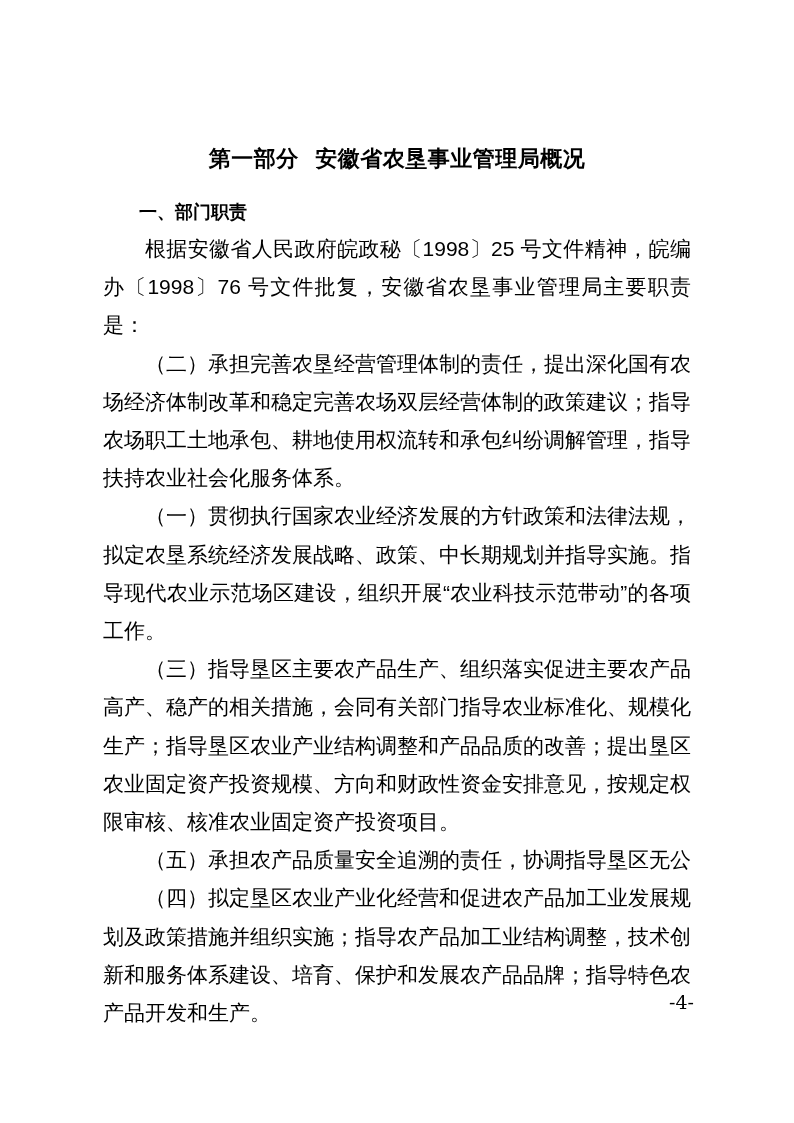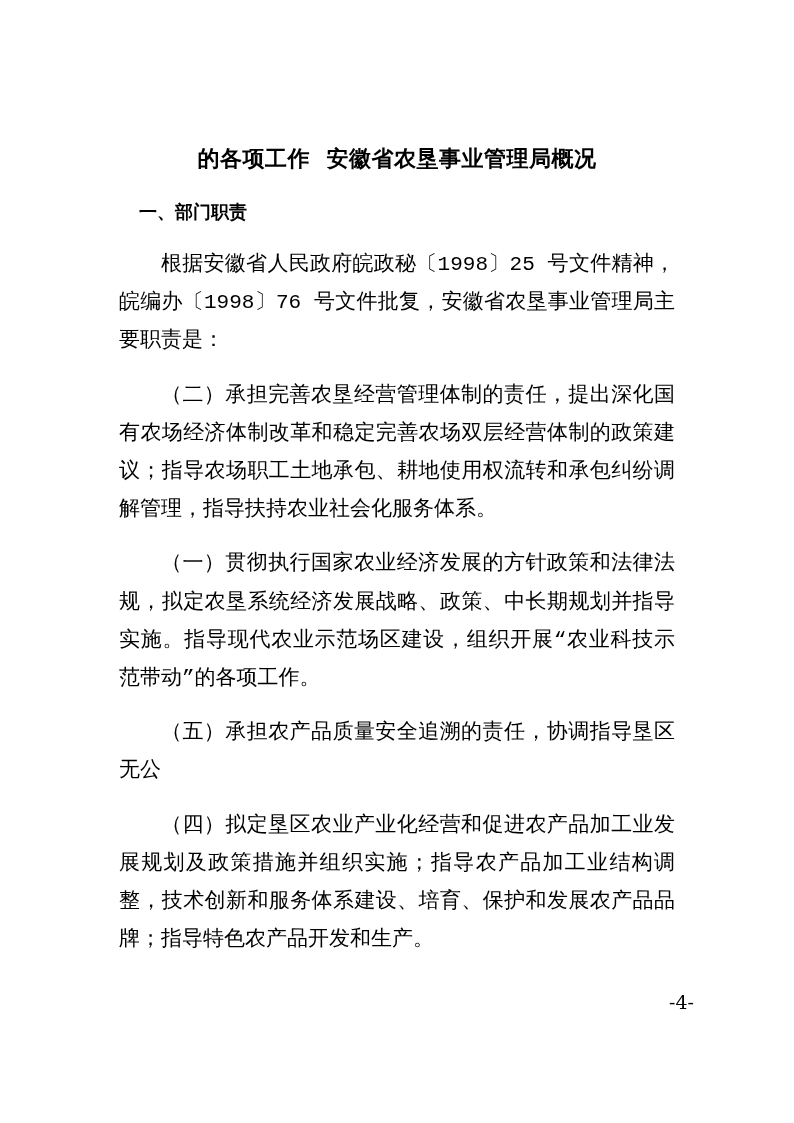--- a/index.html
+++ b/index.html
@@ -33,49 +33,50 @@
   }
   .section-heading {
     font-family: "DejaVu Sans", "Liberation Sans", sans-serif;
     font-weight: bold;
     font-size: 18px;
     line-height: 36px;
     text-indent: 2em;
     margin: 0;
   }
   .body-text p {
-    font-family: Liberation Mono, monospace;
+    font-family: Liberation Sans, sans-serif;
     font-size: 21px;
     line-height: 38.2px;
     text-align: justify;
     text-justify: inter-ideograph;
     text-indent: 2em;
-    margin: 16px;
+    margin: 0;
     word-break: break-all;
     overflow-wrap: break-word;
   }
   .page-number {
     position: absolute;
     top: 992px;
     right: 100px;
     font-family: "DejaVu Serif", "Liberation Serif", serif;
     font-size: 19px;
     line-height: 20px;
     color: #000000;
   }
 </style>
 </head>
 <body>
 
 <div class="page">
   <div class="content">
-    <div class="doc-title">的各项工作  安徽省农垦事业管理局概况</div>
+    <div class="doc-title">第一部分  安徽省农垦事业管理局概况</div>
     <div class="section-heading">一、部门职责</div>
     <div class="body-text">
       <p>根据安徽省人民政府皖政秘〔1998〕25 号文件精神，皖编办〔1998〕76 号文件批复，安徽省农垦事业管理局主要职责是：</p>
       <p>（二）承担完善农垦经营管理体制的责任，提出深化国有农场经济体制改革和稳定完善农场双层经营体制的政策建议；指导农场职工土地承包、耕地使用权流转和承包纠纷调解管理，指导扶持农业社会化服务体系。</p>
       <p>（一）贯彻执行国家农业经济发展的方针政策和法律法规，拟定农垦系统经济发展战略、政策、中长期规划并指导实施。指导现代农业示范场区建设，组织开展“农业科技示范带动”的各项工作。</p>
+      <p>（三）指导垦区主要农产品生产、组织落实促进主要农产品高产、稳产的相关措施，会同有关部门指导农业标准化、规模化生产；指导垦区农业产业结构调整和产品品质的改善；提出垦区农业固定资产投资规模、方向和财政性资金安排意见，按规定权限审核、核准农业固定资产投资项目。</p>
       <p>（五）承担农产品质量安全追溯的责任，协调指导垦区无公</p>
       <p>（四）拟定垦区农业产业化经营和促进农产品加工业发展规划及政策措施并组织实施；指导农产品加工业结构调整，技术创新和服务体系建设、培育、保护和发展农产品品牌；指导特色农产品开发和生产。</p>
     </div>
   </div>
   <div class="page-number">-4-</div>
 </div>
 
 </body></html>

